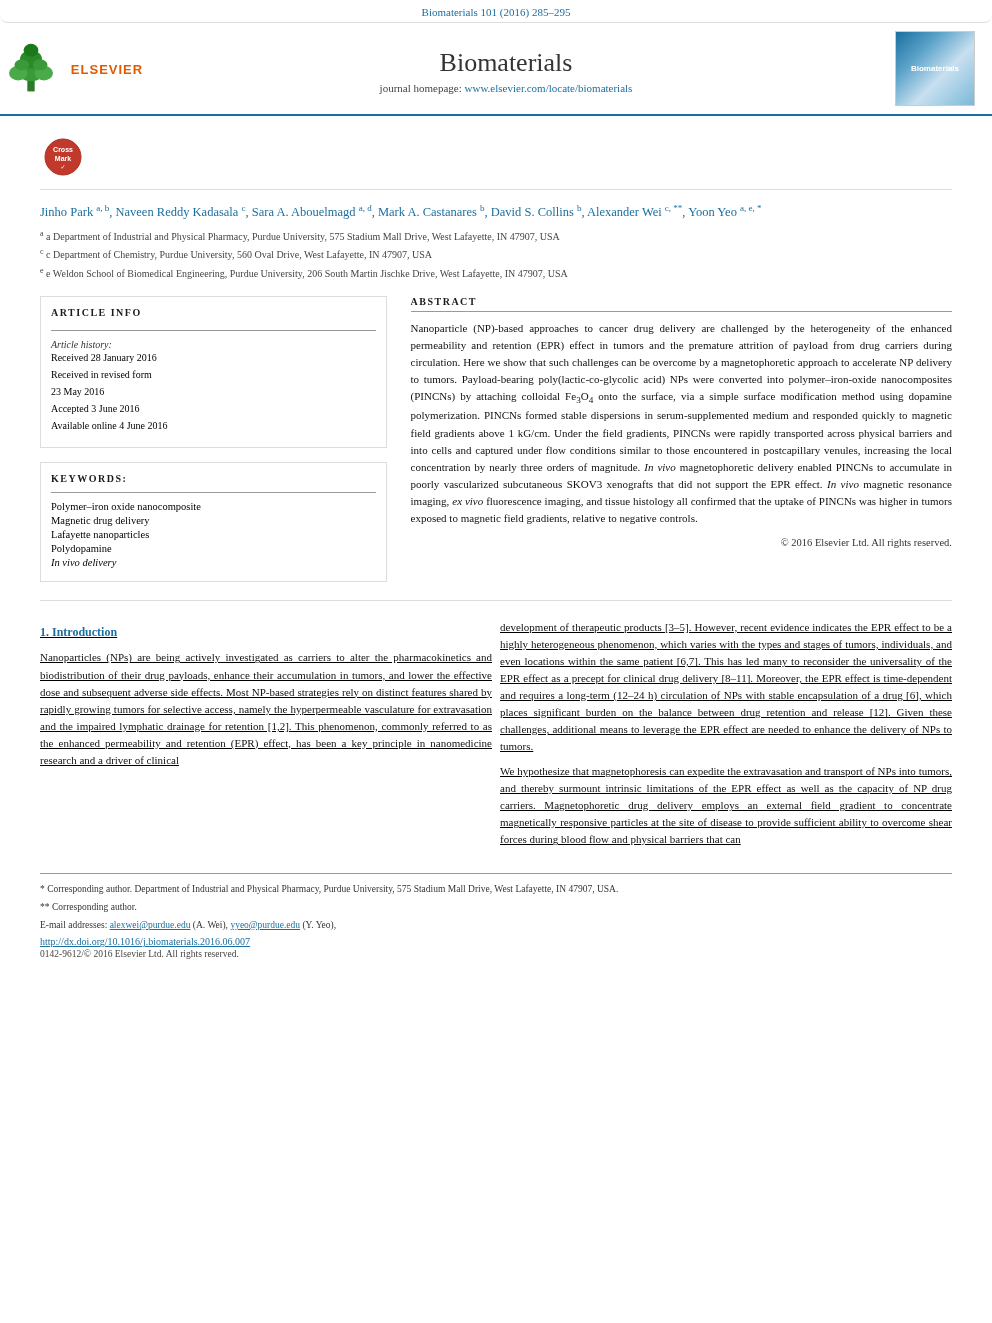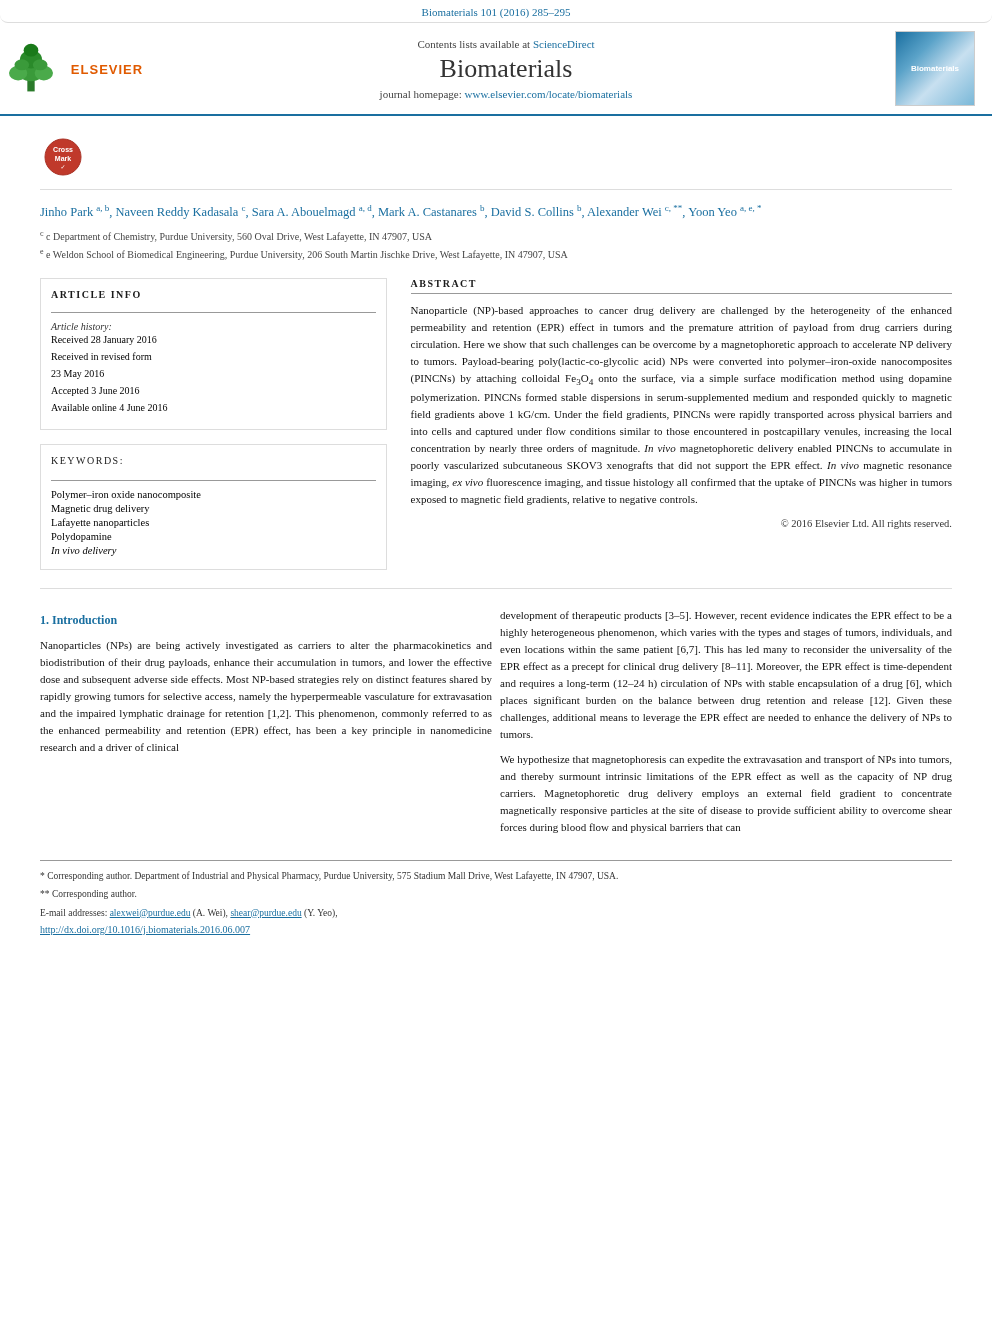--- a/index.html
+++ b/index.html
@@ -201,26 +201,26 @@
       margin-bottom: 6px;
     }
     
     .keywords-box {
       border: 1px solid #ddd;
       padding: 10px 10px;
       font-size: 10.5px;
     }
     .keywords-box .section-title {
       font-size: 10px;
-      font-weight: normal;
+      font-weight: bold;
       letter-spacing: 1.5px;
       text-transform: uppercase;
       color: #1a1a1a;
       border-bottom: 1px solid #999;
-      padding-bottom: 14px;
+      padding-bottom: 8px;
       margin-bottom: 8px;
     }
     .keyword-item {
       font-size: 10.5px;
       color: #000;
       margin-bottom: 3px;
     }
     
     .abstract-section .section-title {
       font-size: 10px;
@@ -247,20 +247,21 @@
     
     .section-divider {
       border: none;
       border-top: 1px solid #ddd;
       margin: 18px 0;
     }
     
     .body-two-col {
       display: flex;
       gap: 8px;
+      text-decoration: underline;
     }
     .body-col {
       flex: 1;
       font-size: 11px;
       line-height: 1.55;
       color: #111;
       text-align: justify;
     }
     .body-col h2 {
       font-size: 12px;
@@ -315,24 +316,20 @@
           <ellipse cx="54" cy="35" rx="10" ry="8" fill="#4aaa4a"></ellipse>
           <ellipse cx="40" cy="20" rx="12" ry="10" fill="#2a8a2a"></ellipse>
           <ellipse cx="30" cy="26" rx="8" ry="6" fill="#3a9a3a"></ellipse>
           <ellipse cx="50" cy="26" rx="8" ry="6" fill="#3a9a3a"></ellipse>
           <ellipse cx="40" cy="10" rx="8" ry="7" fill="#1a7a1a"></ellipse>
         </svg>
         <span class="elsevier-text">ELSEVIER</span>
       </div>
     </div>
     <div class="journal-header-center">
-      <div class="sciencedirect-line">
-        <span>Contents lists available at</span>
-        <a href="#">ScienceDirect</a>
-      </div>
       <div class="journal-title-main">Biomaterials</div>
       <div class="journal-homepage-line">
         <span>journal homepage:</span>
         <a href="#">www.elsevier.com/locate/biomaterials</a>
       </div>
     </div>
     <div class="journal-header-right">
       <div class="journal-thumb">
         <span style="font-size:8px;color:white;text-align:center;font-family:Arial;">Biomaterials</span>
       </div>
@@ -351,20 +348,21 @@
         </svg>
       </div>
     </div>
 
     <div class="authors-line">
       Jinho Park <sup>a, b</sup>, Naveen Reddy Kadasala <sup>c</sup>, Sara A. Abouelmagd <sup>a, d</sup>, Mark A. Castanares <sup>b</sup>,
       David S. Collins <sup>b</sup>, Alexander Wei <sup>c, **</sup>, Yoon Yeo <sup>a, e, *</sup>
     </div>
 
     <div class="affiliations">
+      <p><sup>a</sup> <span>a Department of Industrial and Physical Pharmacy, Purdue University, 575 Stadium Mall Drive, West Lafayette, IN 47907, USA</span></p>
       <p><sup>c</sup> <span>c Department of Chemistry, Purdue University, 560 Oval Drive, West Lafayette, IN 47907, USA</span></p>
       <p><sup>e</sup> <span>e Weldon School of Biomedical Engineering, Purdue University, 206 South Martin Jischke Drive, West Lafayette, IN 47907, USA</span></p>
     </div>
 
     <div class="two-col">
 
       <div class="col-left">
 
         <div class="article-info-box">
           <div class="section-title">ARTICLE INFO</div>
@@ -465,22 +463,23 @@
     <div class="article-footer">
       <div class="footer-note">
         <span>* Corresponding author. Department of Industrial and Physical Pharmacy, Purdue University, 575 Stadium Mall Drive, West Lafayette, IN 47907, USA.</span>
       </div>
       <div class="footer-note">
         <span>** Corresponding author.</span>
       </div>
       <div class="footer-note">
         <span>E-mail addresses:</span>
         <a href="#" class="blue-link">alexwei@purdue.edu</a> (A. Wei),
-        <a href="#" class="blue-link">shear@purdue.edu</a> (Y. Yeo),
+        <a href="#" class="blue-link">yyeo@purdue.edu</a> (Y. Yeo),
       </div>
       <div class="footer-doi">
         <a href="#" class="blue-link">http://dx.doi.org/10.1016/j.biomaterials.2016.06.007</a>
       </div>
+      <div class="footer-issn">0142-9612/© 2016 Elsevier Ltd. All rights reserved.</div>
     </div>
 
   </div>
 
 </div>
 
 </body></html>

